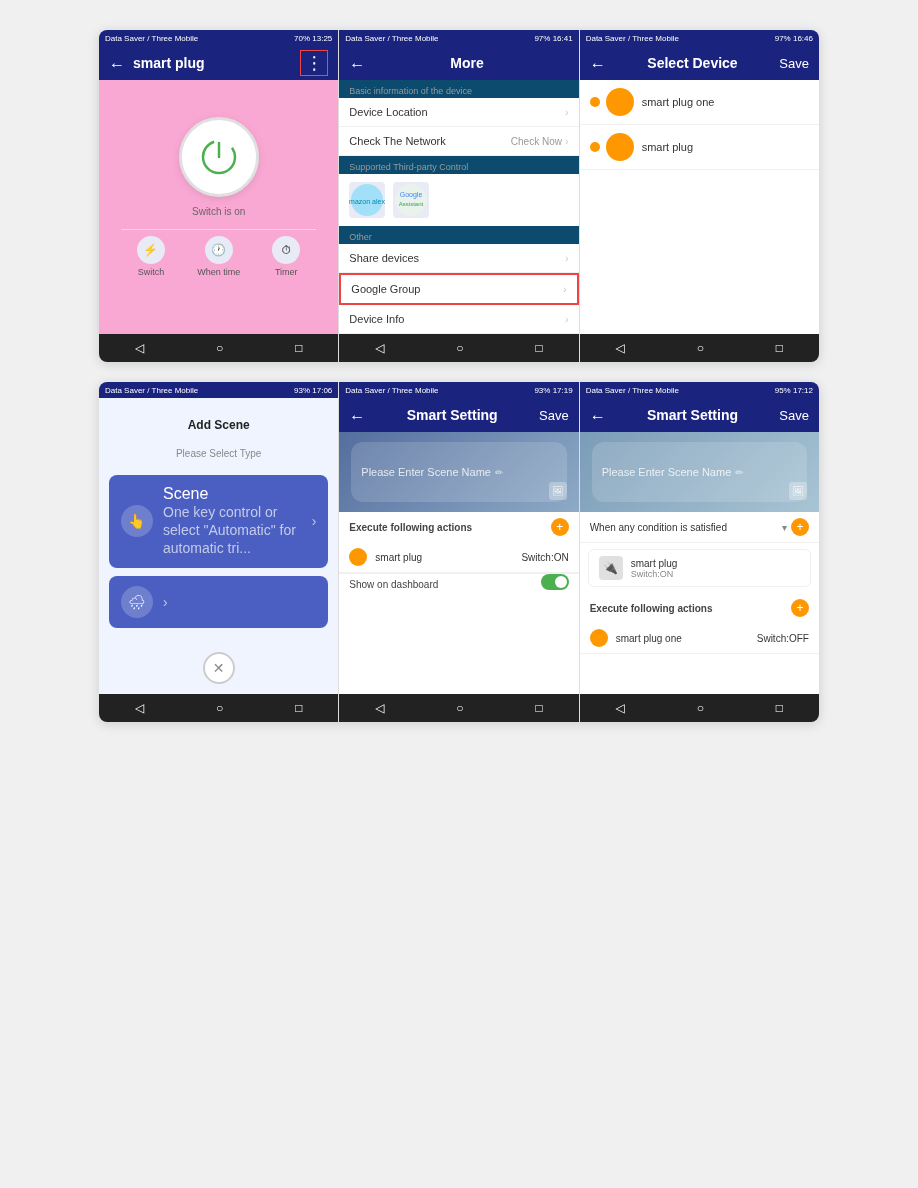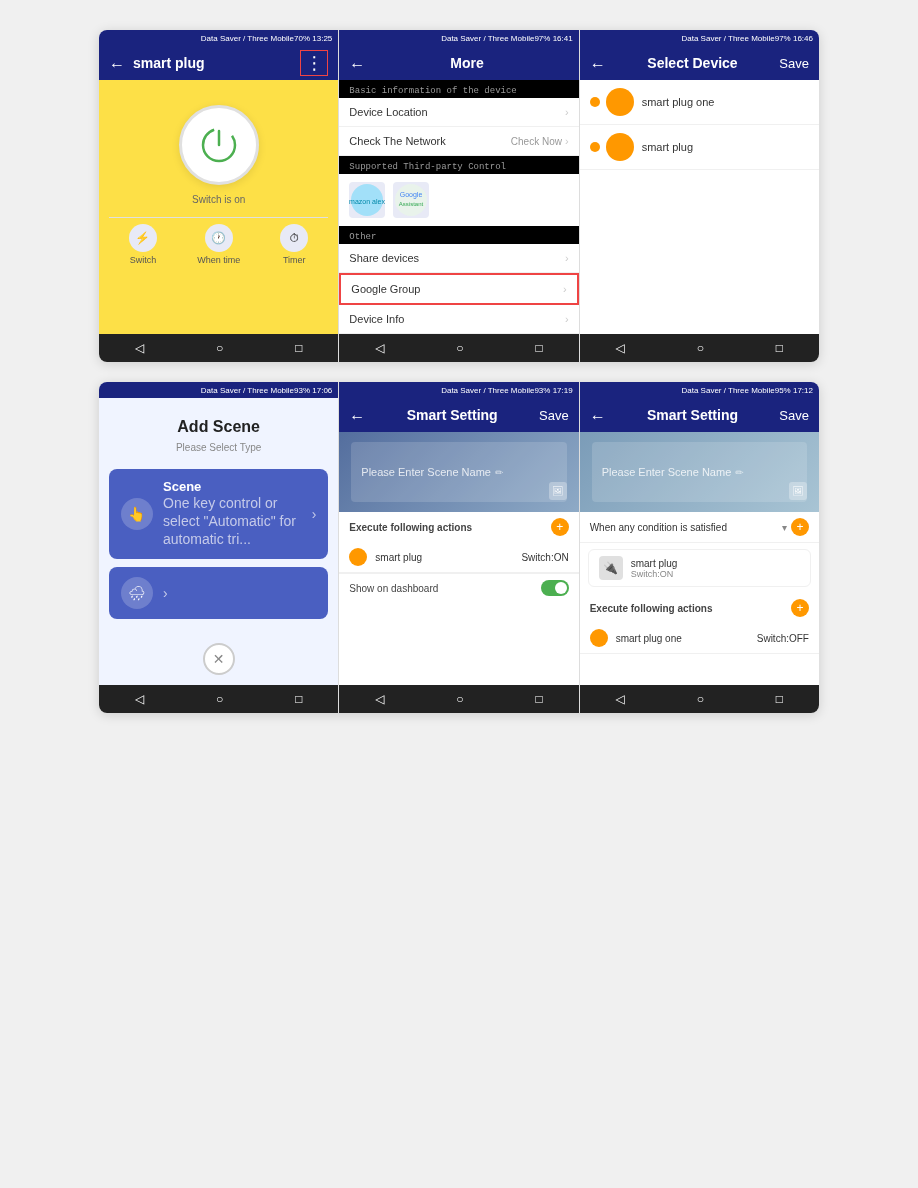--- a/index.html
+++ b/index.html
@@ -34,21 +34,21 @@
     }
     .phone-screen:last-child { border-right: none; }
 
     
     .status-bar {
       background: #1a237e;
       color: #fff;
       font-size: 8px;
       padding: 3px 6px;
       display: flex;
-      justify-content: flex-end;
+      justify-content: space-between;
       align-items: center;
       height: 16px;
     }
 
     
     .app-header {
       background: #1a237e;
       color: #fff;
       display: flex;
       align-items: center;
@@ -87,25 +87,25 @@
       color: #fff;
       font-size: 13px;
       background: none;
       border: none;
       cursor: pointer;
     }
 
     
     .smartplug-body {
       flex: 1;
-      background: #fde047;
+      background: #f9a8d4;
       display: flex;
       flex-direction: column;
       align-items: center;
-      padding: 10px;
+      padding: 22px;
     }
     .power-circle {
       width: 80px;
       height: 80px;
       border-radius: 50%;
       background: #fff;
       border: 3px solid #e0e0e0;
       display: flex;
       align-items: center;
       justify-content: center;
@@ -150,22 +150,21 @@
     
     .more-body {
       flex: 1;
       background: #f5f5f5;
       font-size: 11px;
     }
     .section-label {
       font-size: 9px;
       color: #999;
       padding: 6px 10px 2px 10px;
-      background: #000000;
-      font-family: Liberation Mono, monospace;
+      background: #0c4a6e;
     }
     .menu-item {
       background: #fff;
       display: flex;
       align-items: center;
       padding: 8px 10px;
       border-bottom: 1px solid #f0f0f0;
       justify-content: space-between;
     }
     .menu-item-label { color: #333; font-size: 11px; }
@@ -254,24 +253,24 @@
     
     .add-scene-body {
       flex: 1;
       background: #f0f4ff;
       display: flex;
       flex-direction: column;
       align-items: center;
       padding: 20px 10px 10px 10px;
     }
     .add-scene-title {
-      font-size: 16px;
+      font-size: 12px;
       font-weight: bold;
       color: #222;
-      margin-bottom: 6px;
+      margin-bottom: 16px;
     }
     .add-scene-subtitle {
       font-size: 10px;
       color: #888;
       margin-bottom: 16px;
     }
     .scene-option-btn {
       width: 100%;
       background: #4a5fc1;
       border-radius: 8px;
@@ -287,21 +286,21 @@
     .scene-option-icon {
       width: 32px; height: 32px;
       background: rgba(255,255,255,0.2);
       border-radius: 50%;
       display: flex; align-items: center; justify-content: center;
       font-size: 14px;
       margin-right: 10px;
       flex-shrink: 0;
     }
     .scene-option-text { flex: 1; }
-    .scene-option-title { font-size: 13px; font-weight: bold; }
+    .scene-option-title { font-size: 16px; font-weight: normal; }
     .scene-option-desc { font-size: 14px; color: #c5cae9; line-height: 1.3; }
     .scene-option-arrow { color: #c5cae9; font-size: 14px; }
     .close-circle {
       width: 32px; height: 32px;
       border-radius: 50%;
       background: #fff;
       border: 2px solid #ccc;
       display: flex; align-items: center; justify-content: center;
       font-size: 14px;
       color: #888;
@@ -319,21 +318,21 @@
       position: relative;
       width: 100%;
       height: 80px;
       background: linear-gradient(135deg, #546e9e 0%, #8eaac6 100%);
       display: flex;
       align-items: center;
       justify-content: center;
     }
     .scene-banner-inner {
       background: rgba(255,255,255,0.15);
-      border-radius: 4px;
+      border-radius: 12px;
       width: 90%;
       height: 60px;
       display: flex;
       align-items: center;
       padding: 0 10px;
       font-size: 11px;
       color: rgba(255,255,255,0.8);
     }
     .scene-banner-edit-icon {
       font-size: 10px;
@@ -387,23 +386,23 @@
       margin-right: 8px;
       flex-shrink: 0;
     }
     .action-device-name { font-size: 10px; color: #333; }
     .switch-on-badge {
       font-size: 10px;
       color: #333;
     }
     .dashboard-row {
       display: flex;
-      align-items: center;
+      align-items: flex-end;
       justify-content: space-between;
-      padding: 6px 10px;
+      padding: 0 10px;
       border-top: 1px solid #f0f0f0;
     }
     .dashboard-label { font-size: 10px; color: #444; }
     .toggle-on {
       width: 28px; height: 16px;
       border-radius: 8px;
       background: #4caf50;
       position: relative;
     }
     .toggle-on::after {

